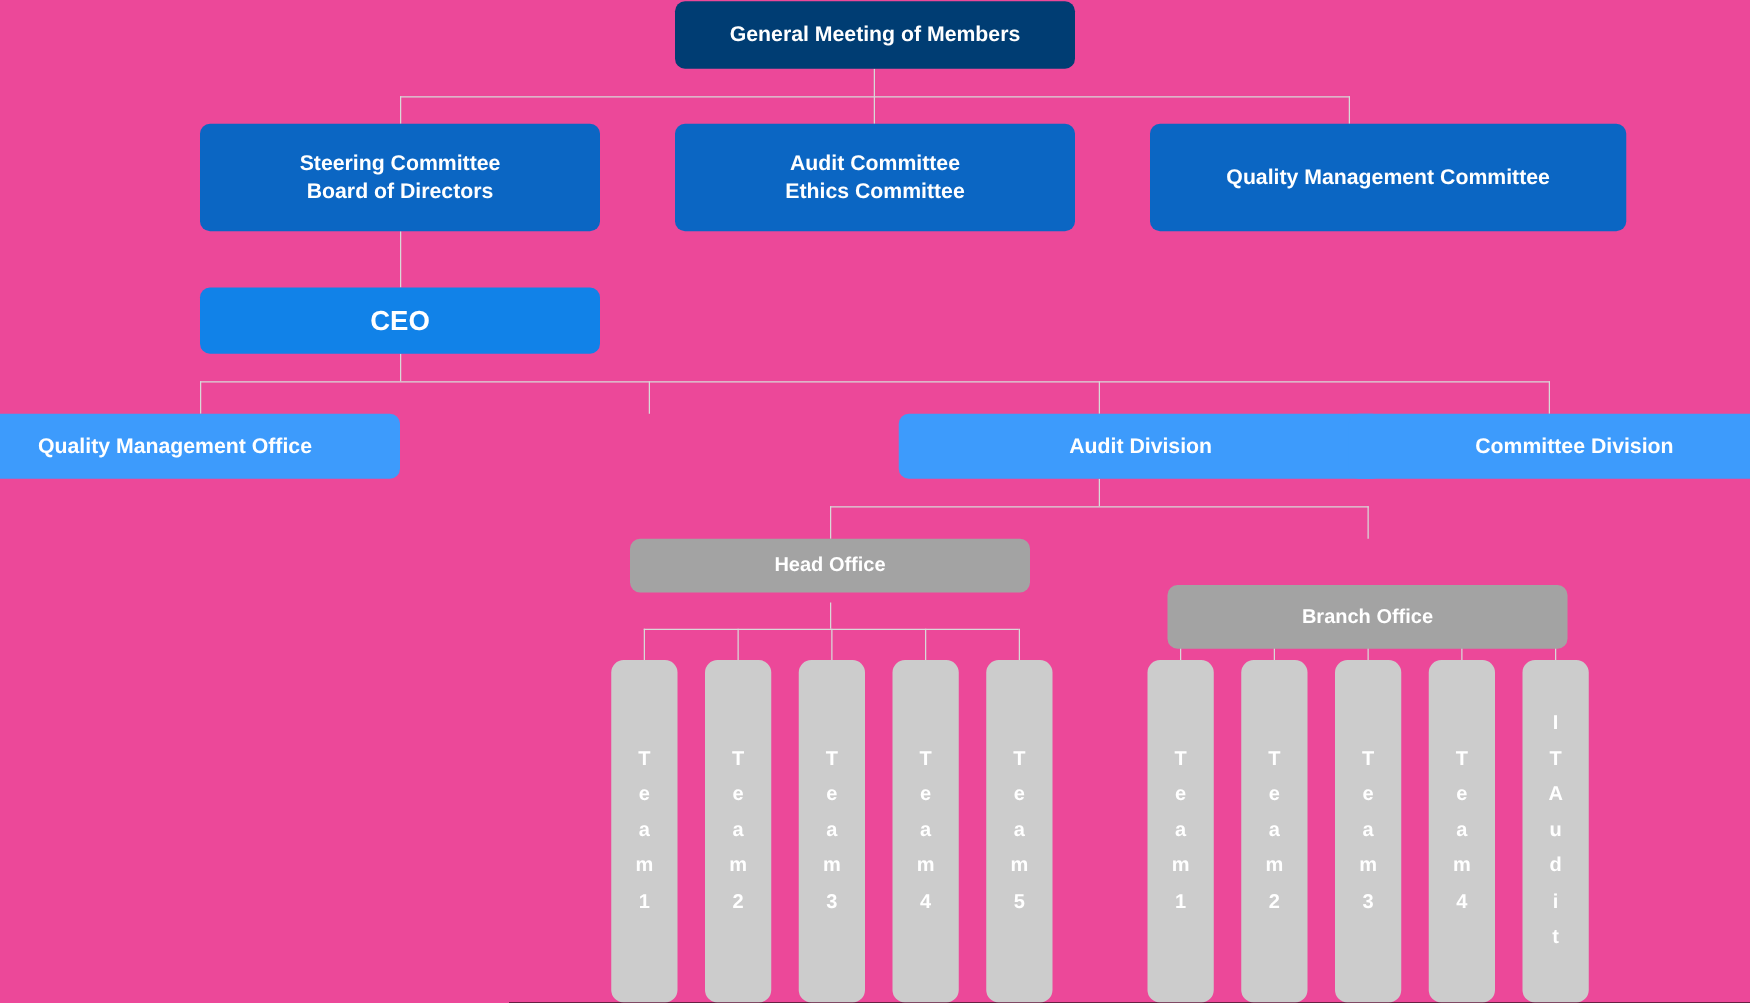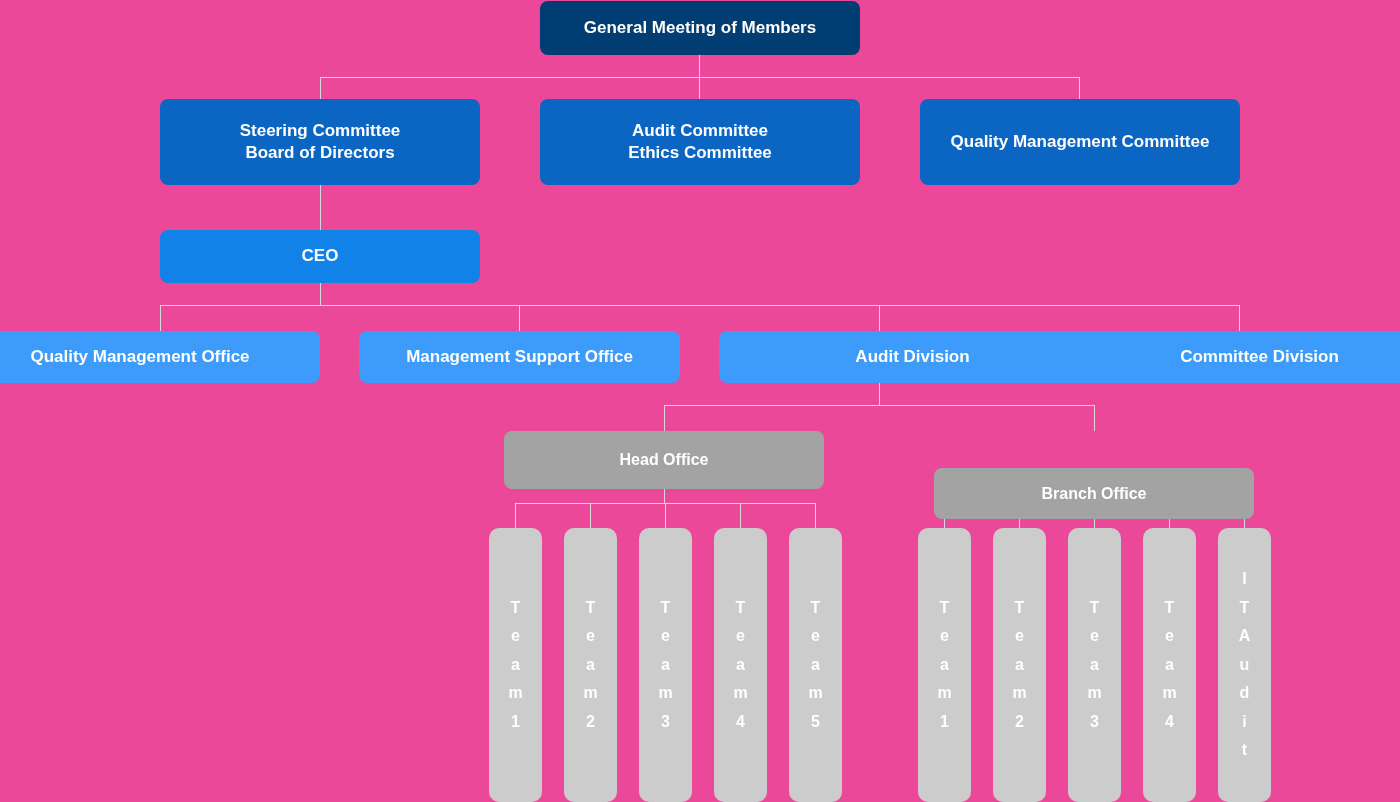--- a/index.html
+++ b/index.html
@@ -4,21 +4,21 @@
 <style>
   html,body{margin:0;padding:0;background:#000;}
   body{width:1400px;height:802px;overflow:hidden;font-family:"Liberation Sans",sans-serif;}
   #stage{position:relative;width:1400px;height:802px;background:#ec4899;}
   .node{position:absolute;box-sizing:border-box;display:flex;align-items:center;
         justify-content:center;text-align:center;color:#fff;border-radius:8px;
         font-weight:700;line-height:1.32;z-index:3;}
   .node .ln{display:block;}
   .lvl1{background:#003d73;font-size:17px;}
   .lvl2{background:#0b66c3;font-size:17px;}
-  .lvl3{background:#1182e8;font-size:17px;}
+  .lvl3{background:#1182e8;font-size:22px;}
   .lvl4{background:#3d9bfc;font-size:17px;}
   .lvl5{background:#a3a3a3;font-size:16px;}
   .team{background:#cccccc;font-size:16px;border-radius:10px;
         flex-direction:column;justify-content:center;font-weight:700;}
   .team .ch{display:block;line-height:1.78;}
   .conn{position:absolute;background:#d8d8d8;z-index:1;}
   .vline{width:1px;}
   .hline{height:1px;}
 </style>
 </head>
@@ -69,45 +69,42 @@
   <div class="node lvl2" style="left:160px;top:99px;width:320px;height:86px;flex-direction:column;">
     <span class="ln">Steering Committee</span>
     <span class="ln">Board of Directors</span>
   </div>
 
   <div class="node lvl2" style="left:540px;top:99px;width:320px;height:86px;flex-direction:column;">
     <span class="ln">Audit Committee</span>
     <span class="ln">Ethics Committee</span>
   </div>
 
-  <div class="node lvl2" style="left:920px;top:99px;width:320px;height:86px;">
+  <div class="node lvl2" style="left:920px;top:99px;width:381px;height:86px;">
     <span class="ln">Quality Management Committee</span>
   </div>
 
   <div class="node lvl3" style="left:160px;top:230px;width:320px;height:53px;">
     <span class="ln">CEO</span>
   </div>
 
   <div class="node lvl4" style="left:-40px;top:331px;width:360px;height:52px;">
     <span class="ln">Quality Management Office</span>
   </div>
 
-  <div class="node lvl4" style="left:359px;top:331px;width:321px;height:52px;">
-    <span class="ln">Management Support Office</span>
-  </div>
 
   <div class="node lvl4" style="left:719px;top:331px;width:387px;height:52px;">
     <span class="ln">Audit Division</span>
   </div>
 
   <div class="node lvl4" style="left:1079px;top:331px;width:361px;height:52px;">
     <span class="ln">Committee Division</span>
   </div>
 
-  <div class="node lvl5" style="left:504px;top:431px;width:320px;height:58px;">
+  <div class="node lvl5" style="left:504px;top:431px;width:320px;height:43px;">
     <span class="ln">Head Office</span>
   </div>
 
   <div class="node lvl5" style="left:934px;top:431px;width:320px;height:51px;margin-top:37px;">
     <span class="ln">Branch Office</span>
   </div>
 
   <div id="teams-layer">
       <div class="node team" style="left: 489px; top: 528px; width: 53px; height: 274px;">
         <span class="ch">T</span>

